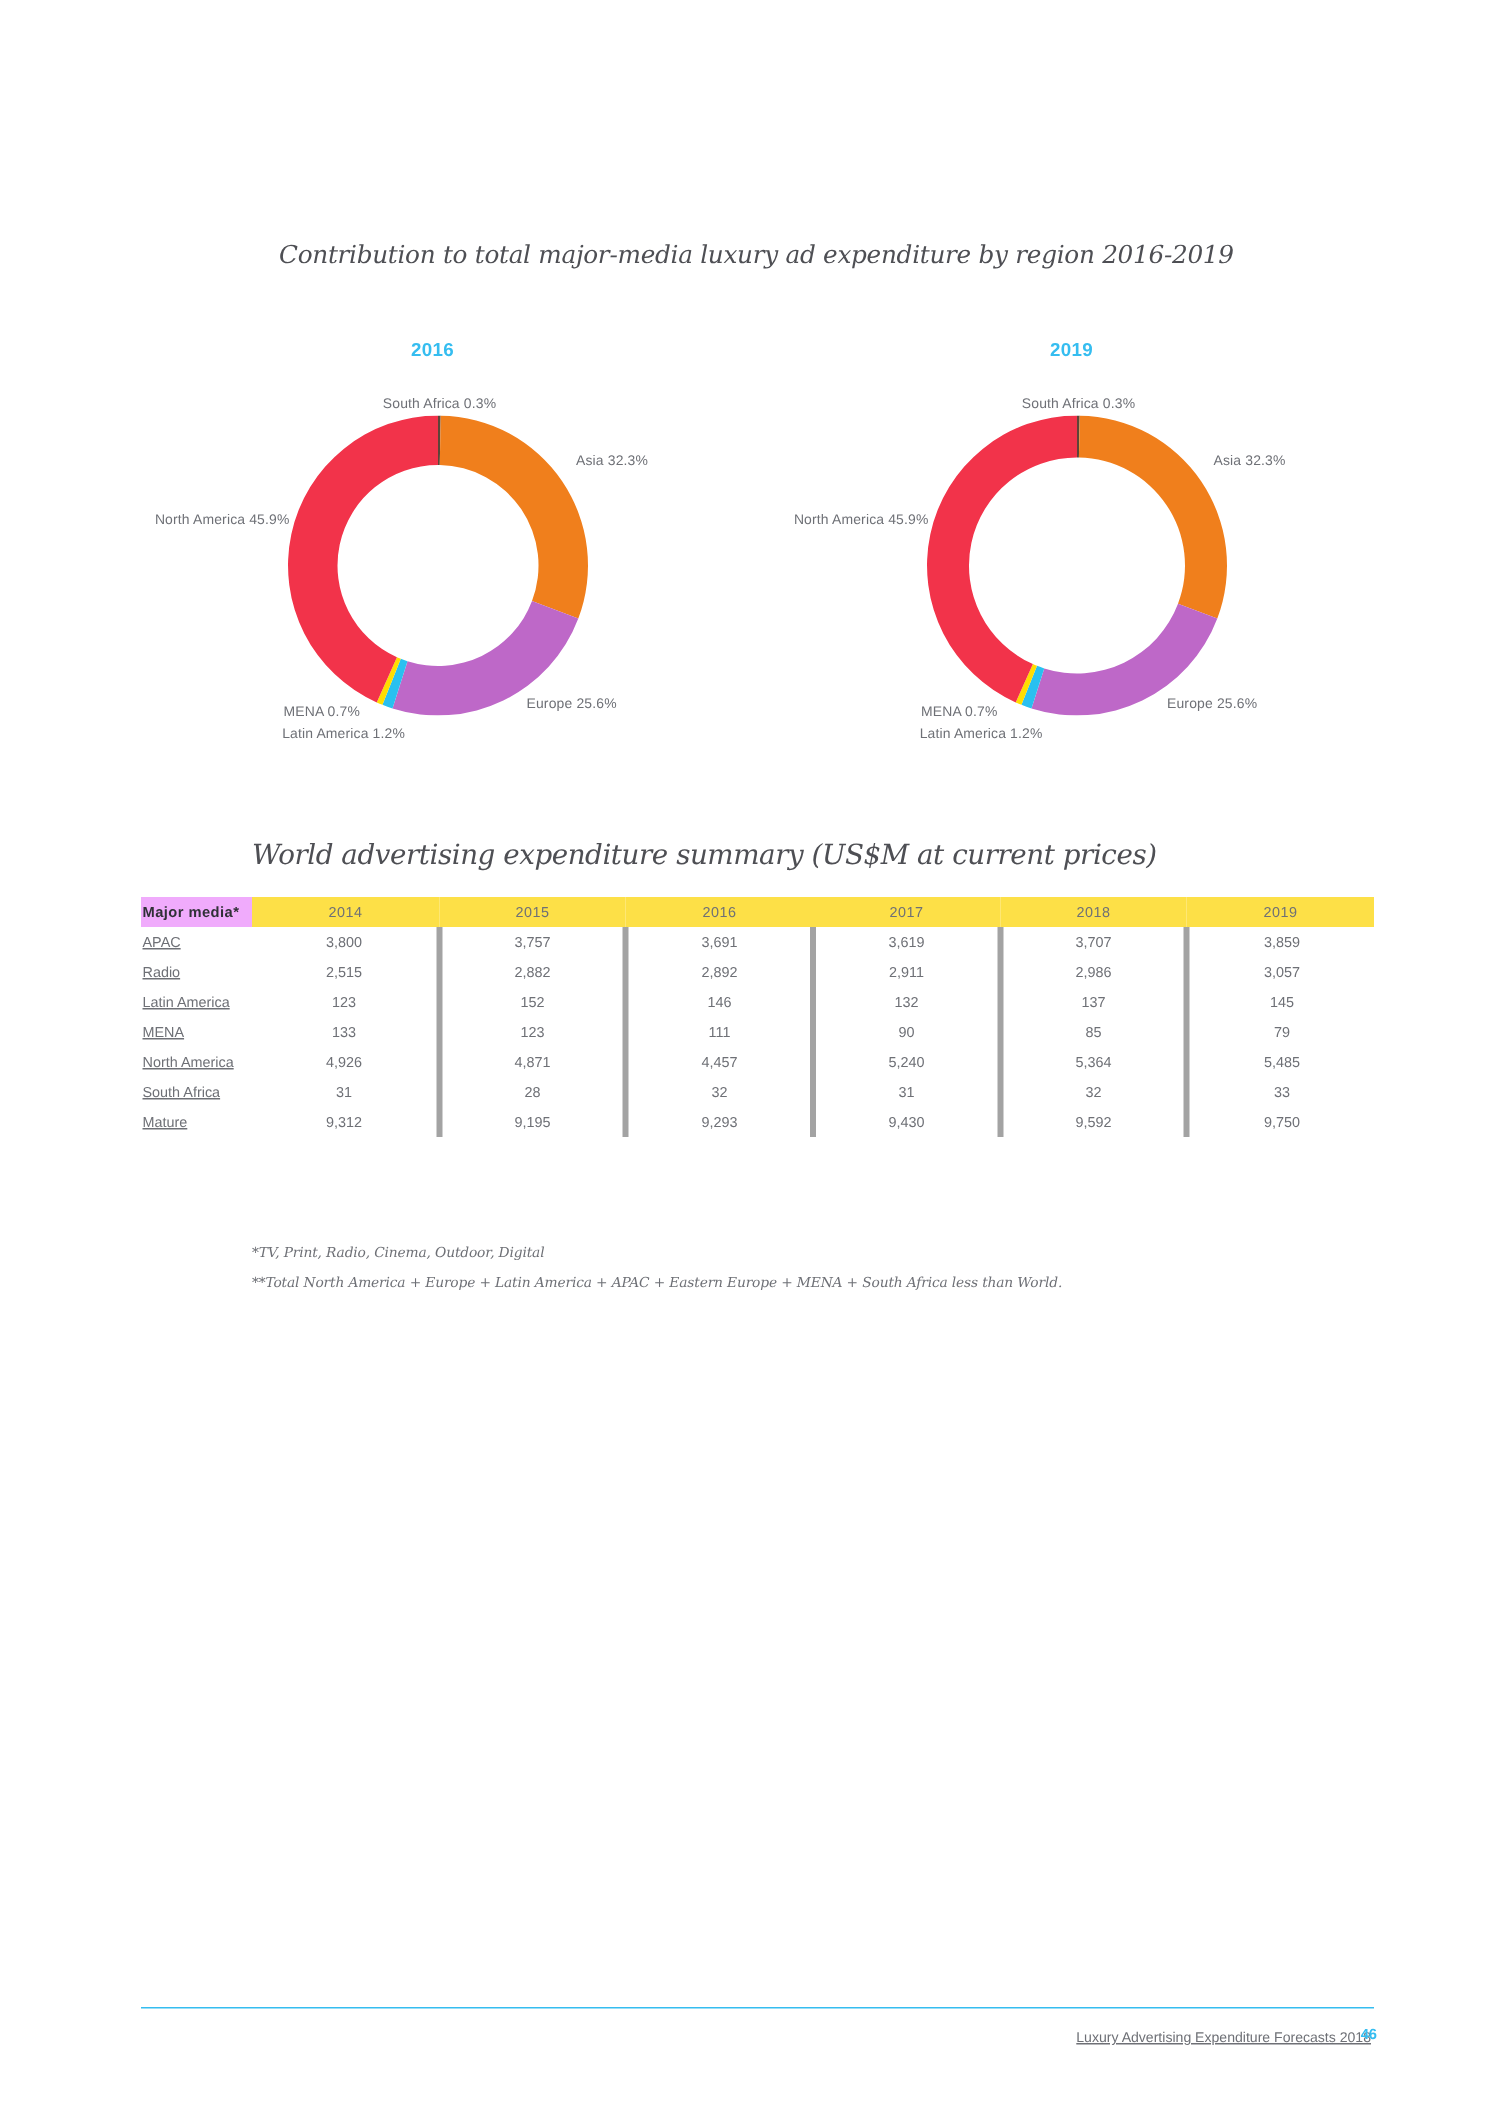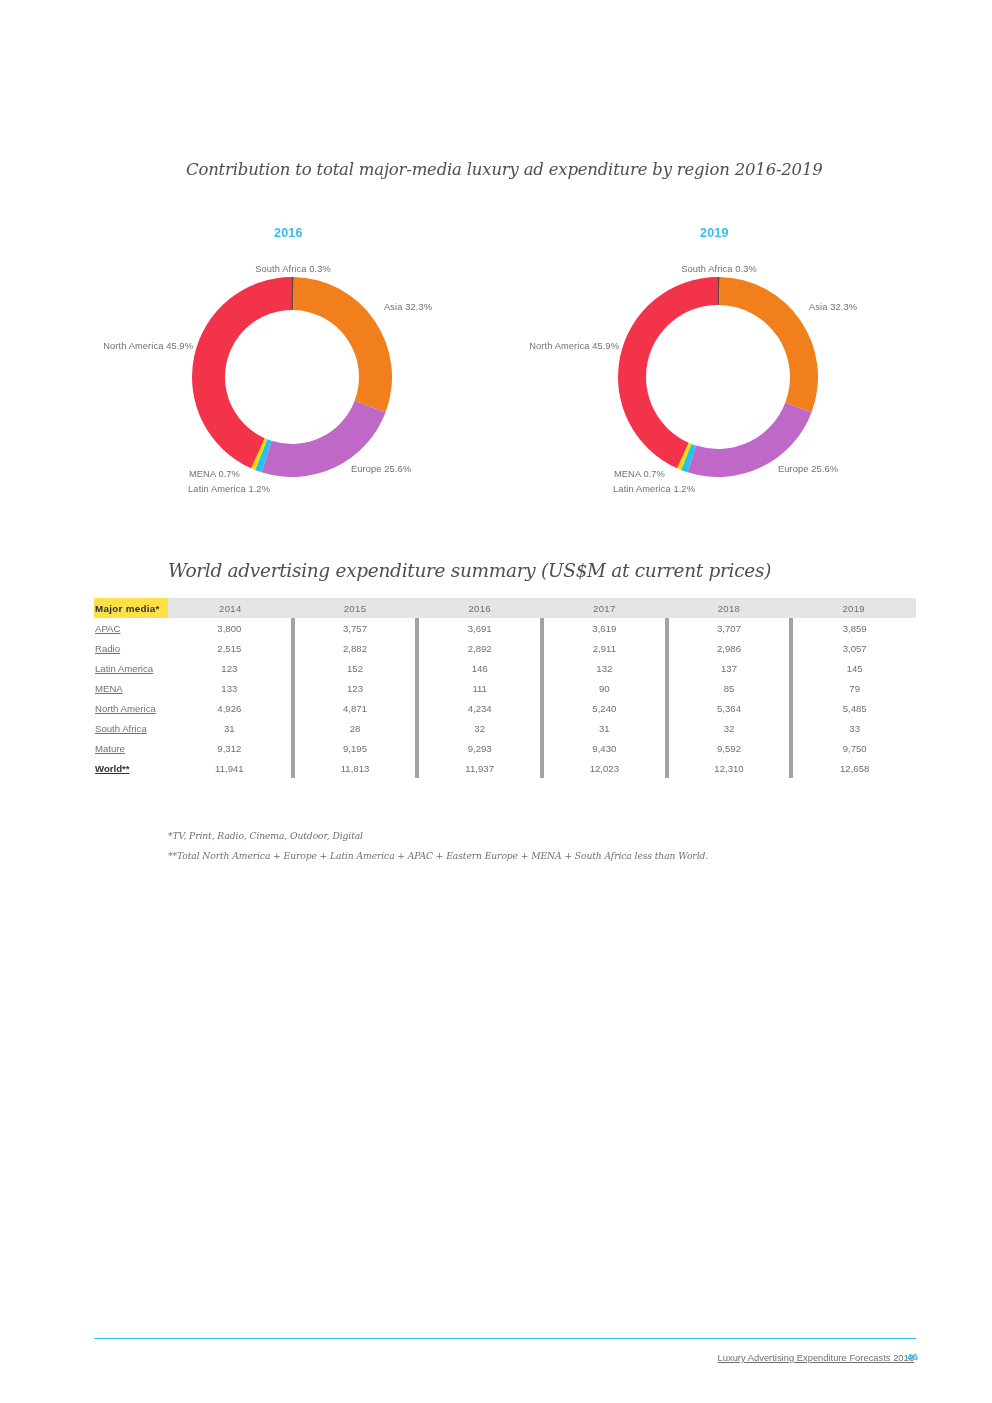--- a/index.html
+++ b/index.html
@@ -80,29 +80,29 @@
     font-size: 9.6px;
     color: #6e7076;
     height: 20px;
     vertical-align: middle;
   }
   table.summary col.label-col { width: 74px; }
   table.summary col.yr-col { width: 124.6px; }
 
   thead th {
     height: 22px;
-    background: #e5e5e5;
+    background: #fde047;
     color: #ffffff;
     font-weight: bold;
     font-size: 9.6px;
     text-align: center;
     letter-spacing: 0.3px;
   }
   thead th.label-head {
-    background: #fde047;
+    background: #f0abfc;
     color: #2f3036;
     font-weight: bold;
     text-align: left;
     padding-left: 1px;
     font-size: 9.8px;
   }
 
   tbody td { text-align: center; }
   tbody td.rowlabel {
     text-align: left;
@@ -265,21 +265,21 @@
             <td class="divline">123</td>
             <td class="divline">111</td>
             <td class="divline">90</td>
             <td class="divline">85</td>
             <td class="divline">79</td>
           </tr>
           <tr>
             <td class="rowlabel">North America</td>
             <td>4,926</td>
             <td class="divline">4,871</td>
-            <td class="divline">4,234</td>
+            <td class="divline">4,457</td>
             <td class="divline">5,240</td>
             <td class="divline">5,364</td>
             <td class="divline">5,485</td>
           </tr>
           <tr>
             <td class="rowlabel">South Africa</td>
             <td>31</td>
             <td class="divline">28</td>
             <td class="divline">32</td>
             <td class="divline">31</td>
@@ -288,29 +288,20 @@
           </tr>
           <tr>
             <td class="rowlabel">Mature</td>
             <td>9,312</td>
             <td class="divline">9,195</td>
             <td class="divline">9,293</td>
             <td class="divline">9,430</td>
             <td class="divline">9,592</td>
             <td class="divline">9,750</td>
           </tr>
-          <tr class="total">
-            <td class="rowlabel">World**</td>
-            <td>11,941</td>
-            <td class="divline">11,813</td>
-            <td class="divline">11,937</td>
-            <td class="divline">12,023</td>
-            <td class="divline">12,310</td>
-            <td class="divline">12,658</td>
-          </tr>
         </tbody>
     </table>
   </div>
 
   <div class="footnote" id="footnote-1">*TV, Print, Radio, Cinema, Outdoor, Digital</div>
   <div class="footnote" id="footnote-2">**Total North America + Europe + Latin America + APAC + Eastern Europe + MENA + South Africa less than World.</div>
 
   <div id="footer-rule"></div>
   <div id="footer-text">Luxury Advertising Expenditure Forecasts 2018</div>
   <div id="footer-page">46</div>

